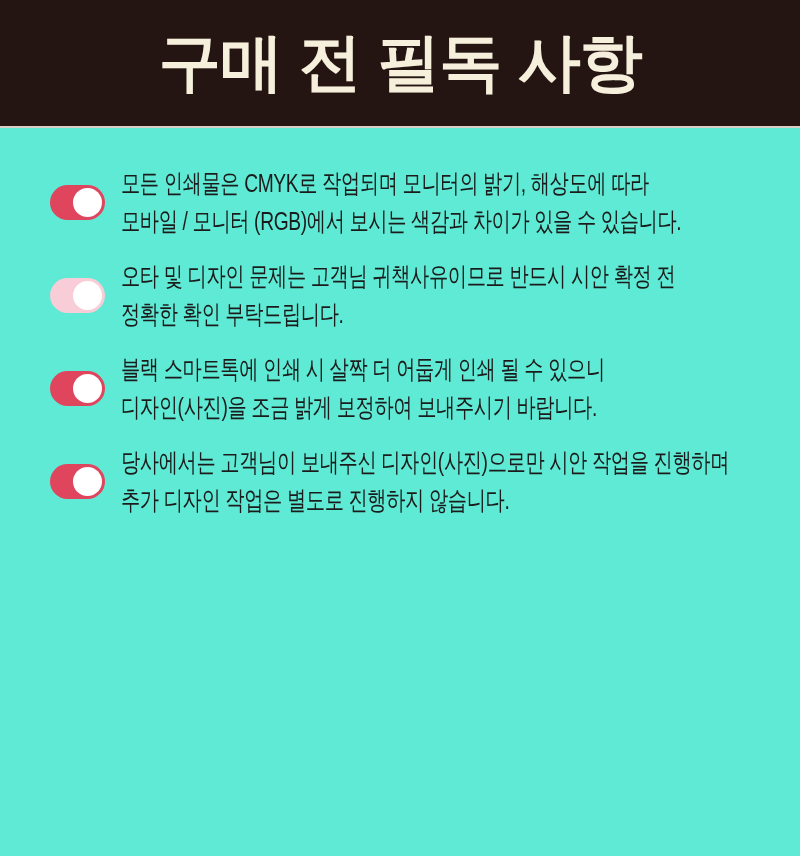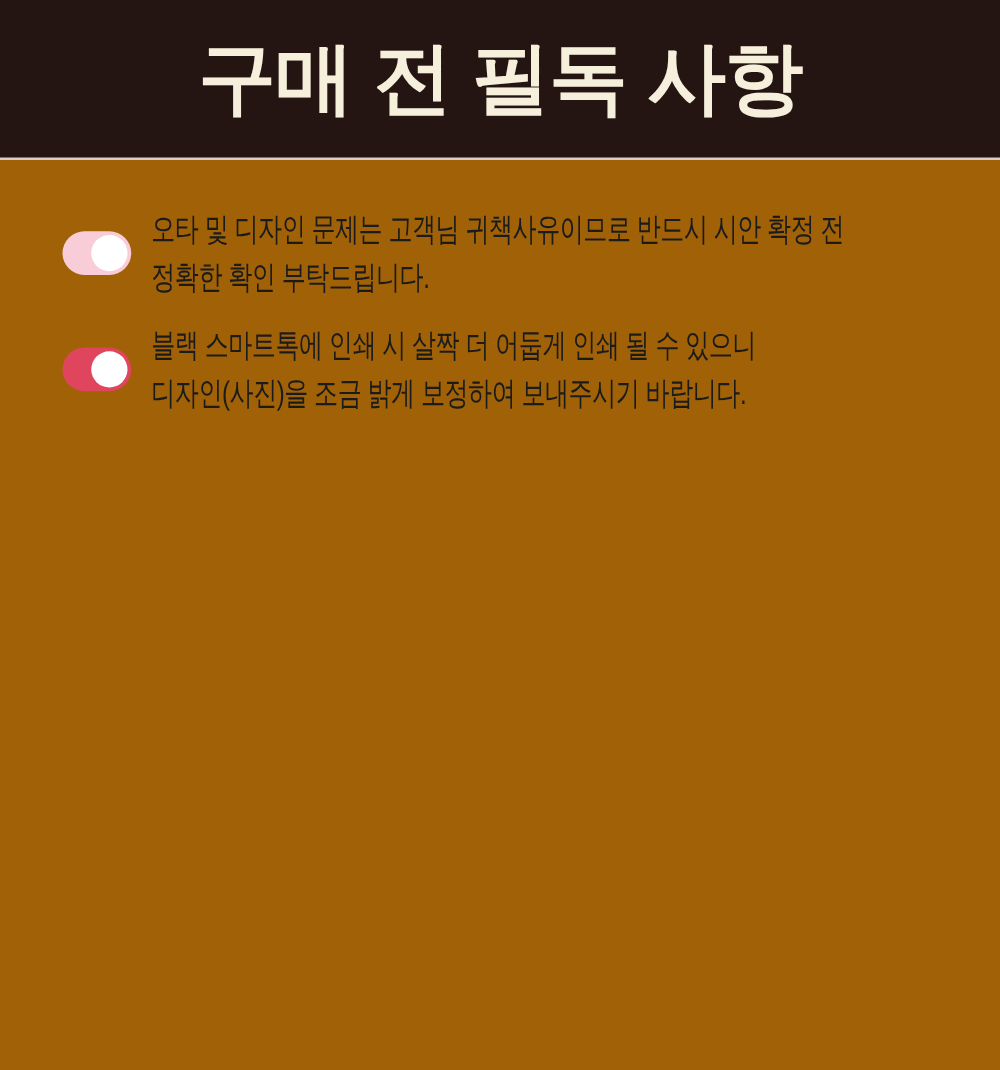--- a/index.html
+++ b/index.html
@@ -1,21 +1,21 @@
 <!DOCTYPE html>
 <html><head>
 <meta charset="utf-8">
 <style>
   * { box-sizing: border-box; }
   html, body { margin: 0; padding: 0; background: #ffffff; }
   .page {
     position: relative;
     width: 800px;
     height: 856px;
-    background: #a16207;
+    background: #5eead4;
     overflow: hidden;
     font-family: "Liberation Sans", "DejaVu Sans", sans-serif;
   }
   .banner {
     height: 128px;
     background: #241512;
     display: flex;
     align-items: center;
     justify-content: center;
     border-bottom: 2px solid #d8d0c6;
@@ -71,20 +71,29 @@
 <body>
 
 <div class="page">
 
   <header class="banner">
     <h1>구매 전 필독 사항</h1>
   </header>
 
   <main class="notice-list">
 
+    <div class="notice-item">
+      <span class="toggle" data-state="on">
+          <span class="knob"></span>
+        </span>
+      <div class="notice-text">
+        <p>모든 인쇄물은 CMYK로 작업되며 모니터의 밝기, 해상도에 따라</p>
+        <p>모바일 / 모니터 (RGB)에서 보시는 색감과 차이가 있을 수 있습니다.</p>
+      </div>
+    </div>
 
 
 
     <div class="notice-item">
       <span class="toggle" data-state="off">
           <span class="knob"></span>
         </span>
       <div class="notice-text">
         <p>오타 및 디자인 문제는 고객님 귀책사유이므로 반드시 시안 확정 전</p>
         <p>정확한 확인 부탁드립니다.</p>
@@ -95,15 +104,24 @@
       <span class="toggle" data-state="on">
           <span class="knob"></span>
         </span>
       <div class="notice-text">
         <p>블랙 스마트톡에 인쇄 시 살짝 더 어둡게 인쇄 될 수 있으니</p>
         <p>디자인(사진)을 조금 밝게 보정하여 보내주시기 바랍니다.</p>
       </div>
     </div>
 
 
+    <div class="notice-item">
+      <span class="toggle" data-state="on">
+          <span class="knob"></span>
+        </span>
+      <div class="notice-text">
+        <p>당사에서는 고객님이 보내주신 디자인(사진)으로만 시안 작업을 진행하며</p>
+        <p>추가 디자인 작업은 별도로 진행하지 않습니다.</p>
+      </div>
+    </div>
 
   </main>
 </div>
 
 </body></html>

